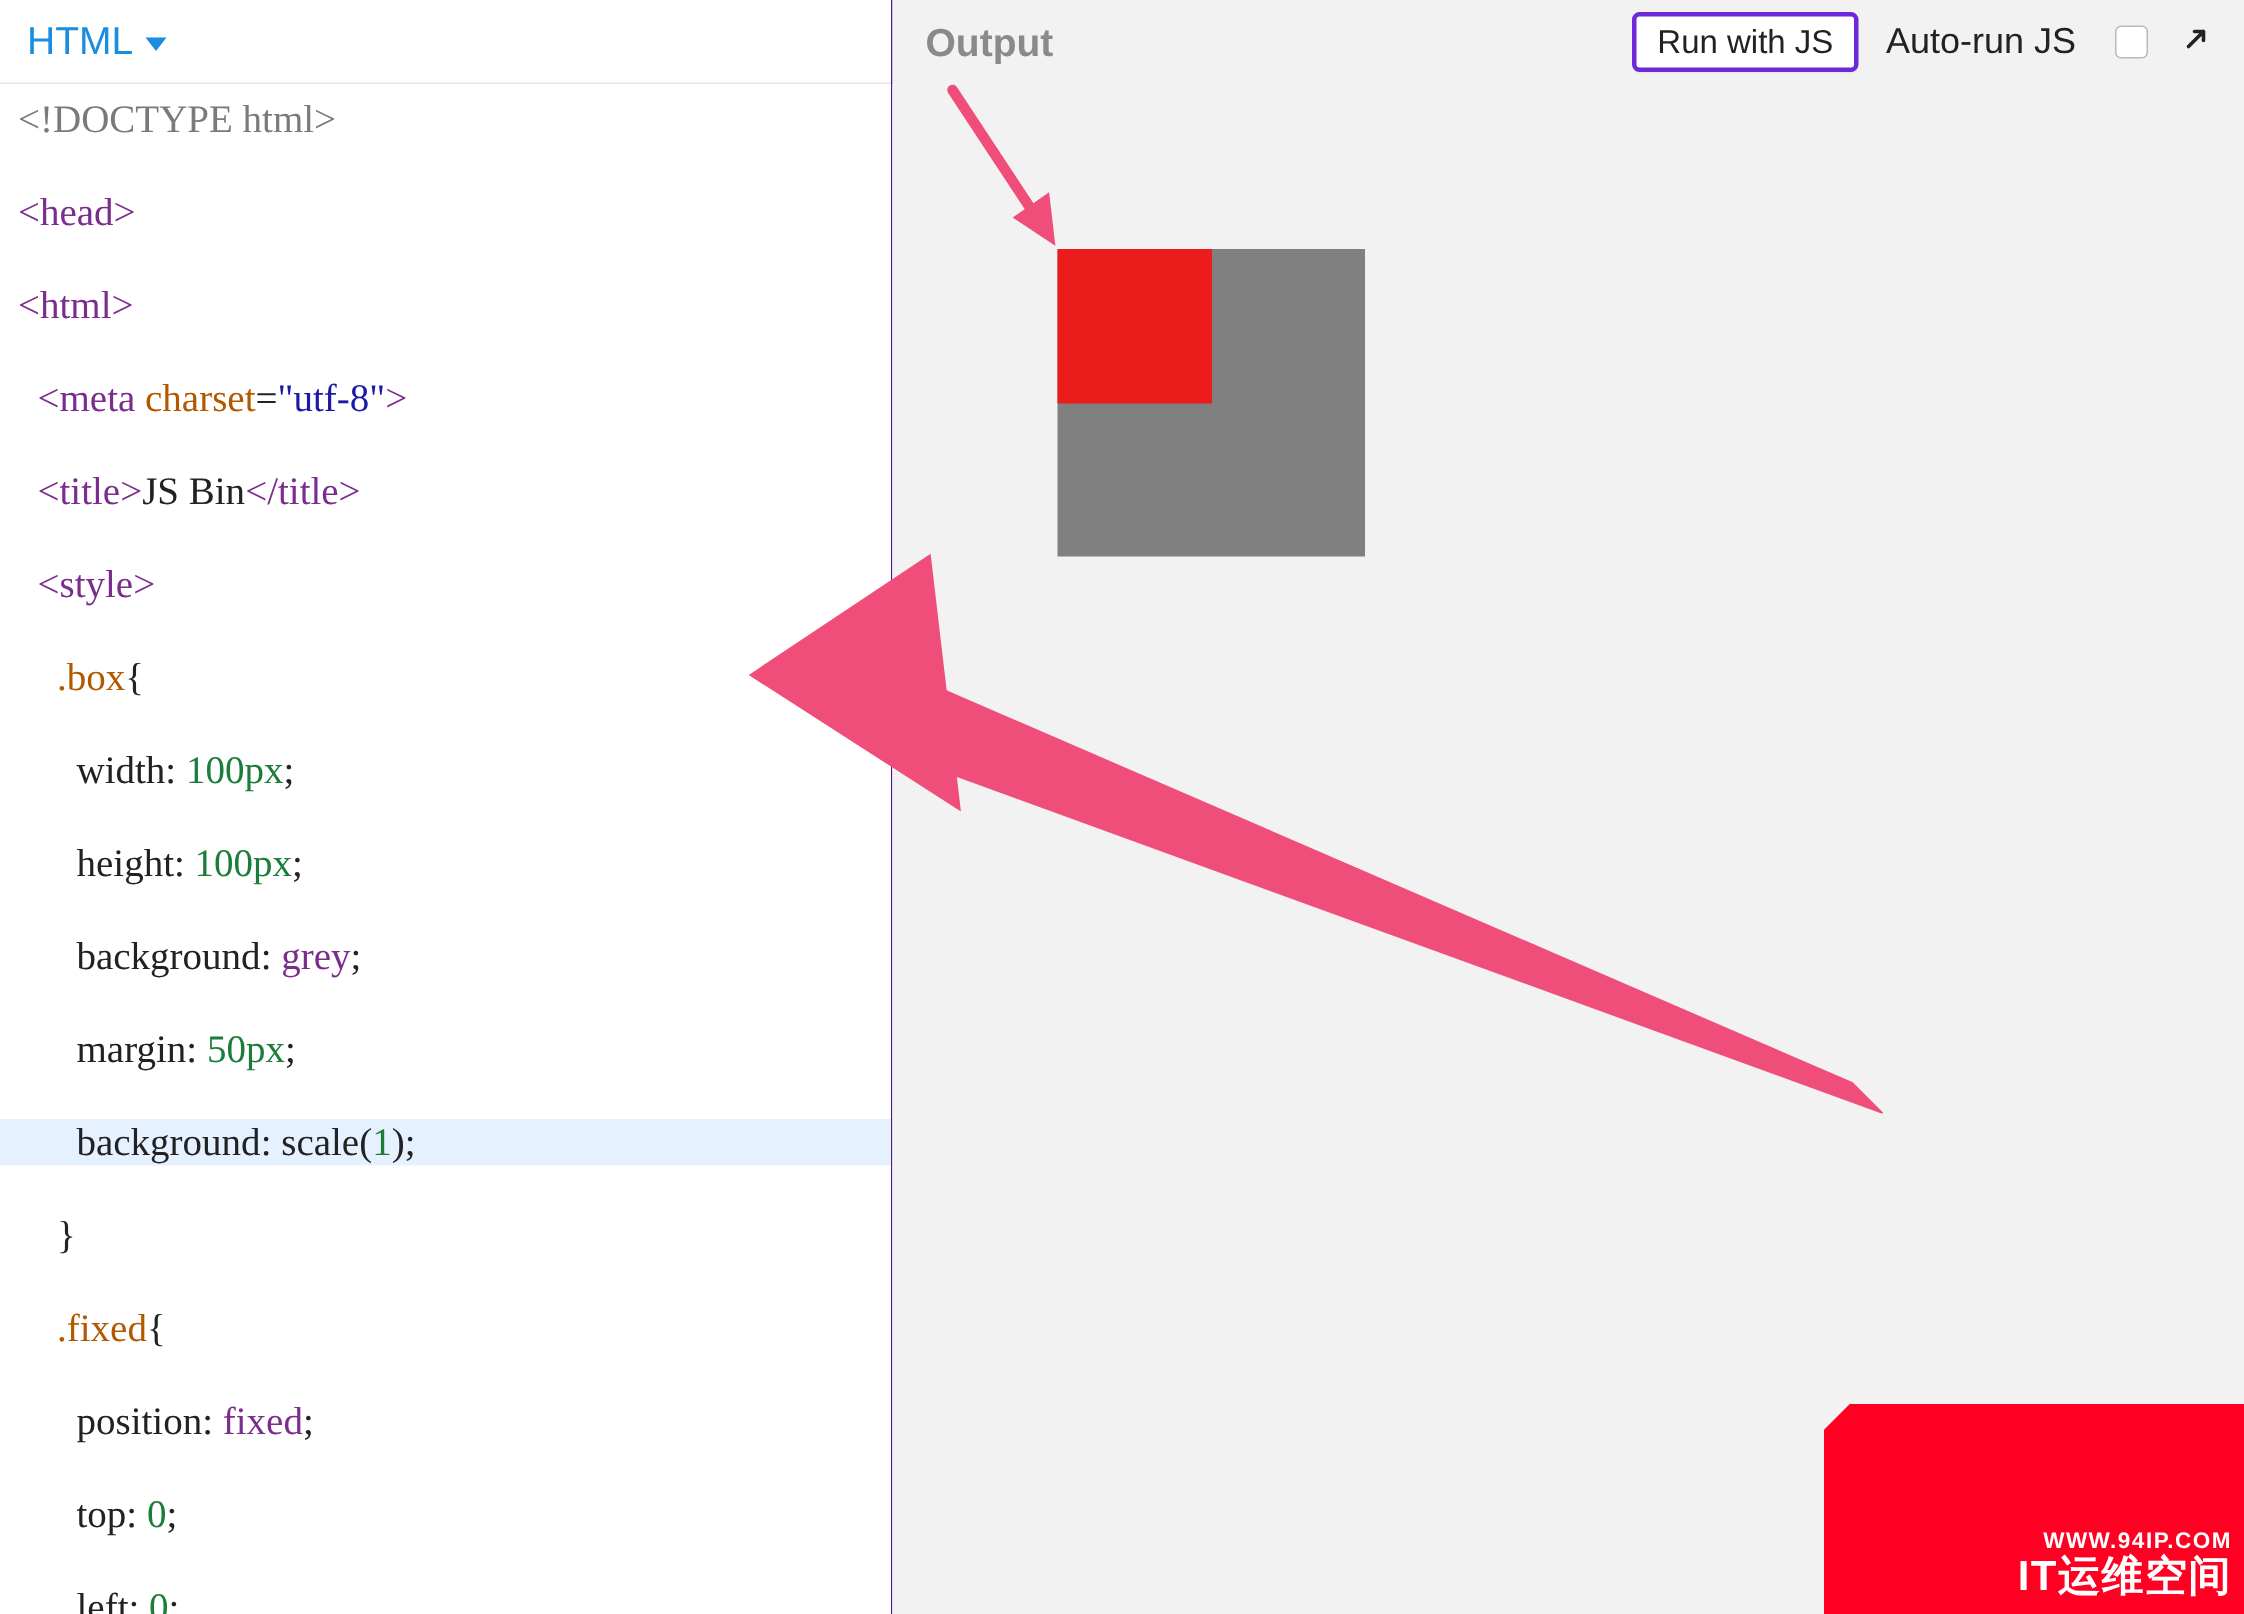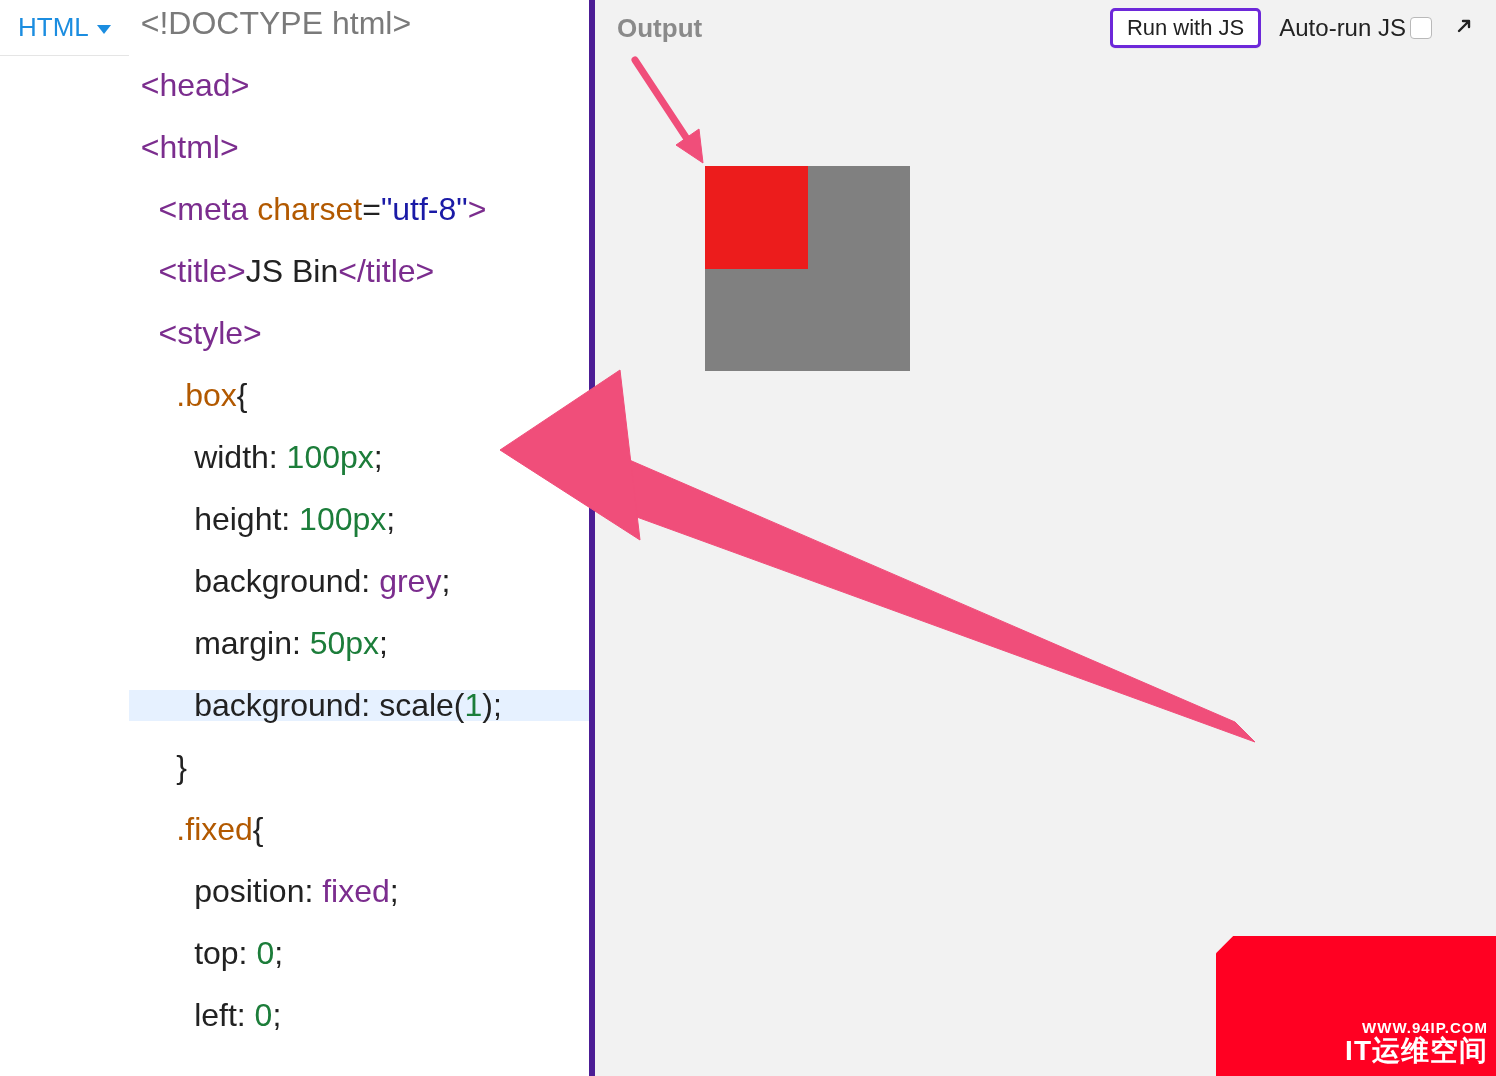--- a/index.html
+++ b/index.html
@@ -12,22 +12,23 @@
   }
   .app {
     display: flex;
     width: 100%; height: 100%;
     position: relative;
   }
   
   .panel-left {
     width: 595px;
     flex: 0 0 595px;
-    border-right: 6px solid #4c1d95;
-    display: flex;
+    border-right: 1px solid #4c1d95;
+    display: flex;
+    flex-direction: column;
     background: #fff;
   }
   .panel-header {
     height: 56px;
     display: flex;
     align-items: center;
     padding: 0 18px;
     border-bottom: 1px solid #e5e5e5;
   }
   .tab-label {
@@ -43,22 +44,22 @@
     width: 0; height: 0;
     border-left: 7px solid transparent;
     border-right: 7px solid transparent;
     border-top: 9px solid #1b8de0;
     display: inline-block;
     margin-top: 4px;
   }
   
   .code-area {
     flex: 1;
-    font-family: Liberation Sans, sans-serif;
-    font-size: 32px;
+    font-family: Liberation Serif, serif;
+    font-size: 26px;
     line-height: 31px;
     padding: 8px 0 0 12px;
     white-space: pre;
     color: #222;
     position: relative;
     overflow: hidden;
   }
   .code-line { display: block; padding-left: 0; }
   .hl-line {
     background: #e6f1ff;
@@ -109,21 +110,21 @@
     border-radius: 5px;
     font-size: 22px;
     padding: 4px 14px;
     color: #222;
     cursor: pointer;
     box-shadow: 0 1px 0 rgba(0,0,0,0.04);
   }
   .autorun {
     display: flex;
     align-items: center;
-    gap: 4px;
+    gap: 26px;
     font-size: 24px;
     color: #222;
     cursor: pointer;
   }
   .chk {
     width: 22px; height: 22px;
     border: 1px solid #b9b9b9;
     border-radius: 4px;
     background: #fff;
     display: inline-block;

